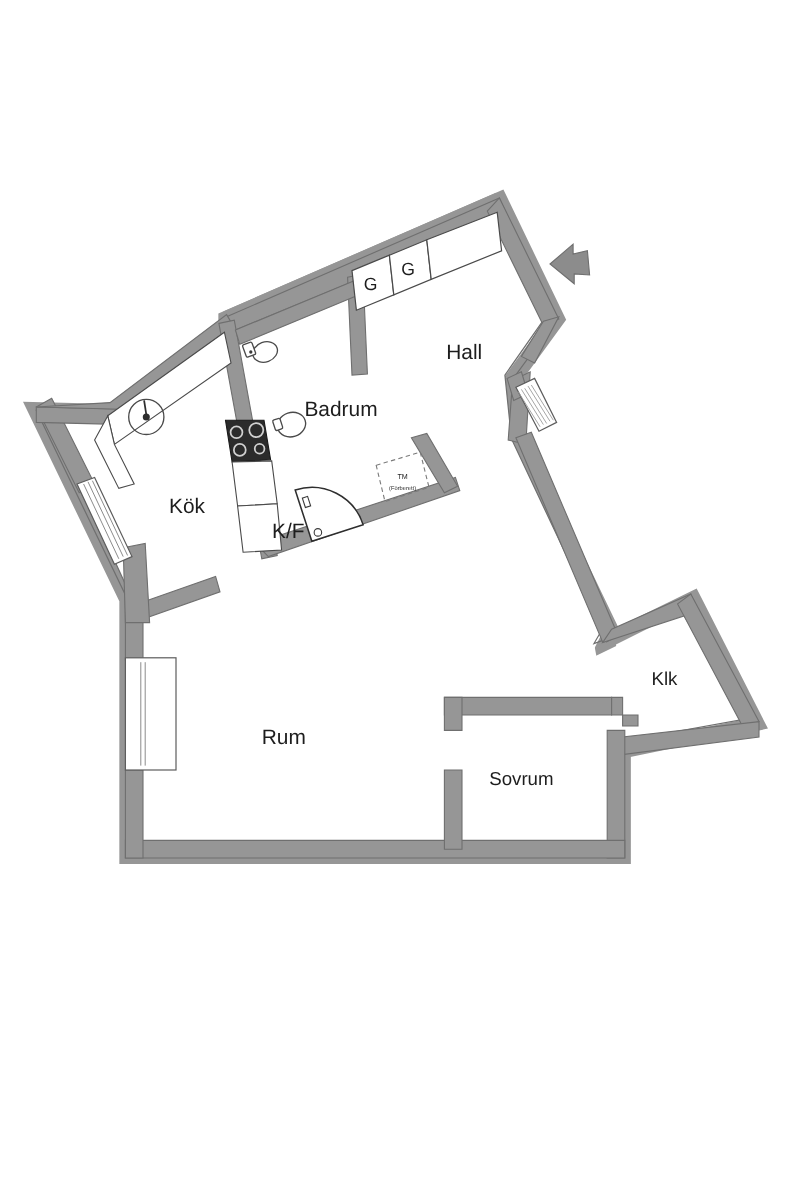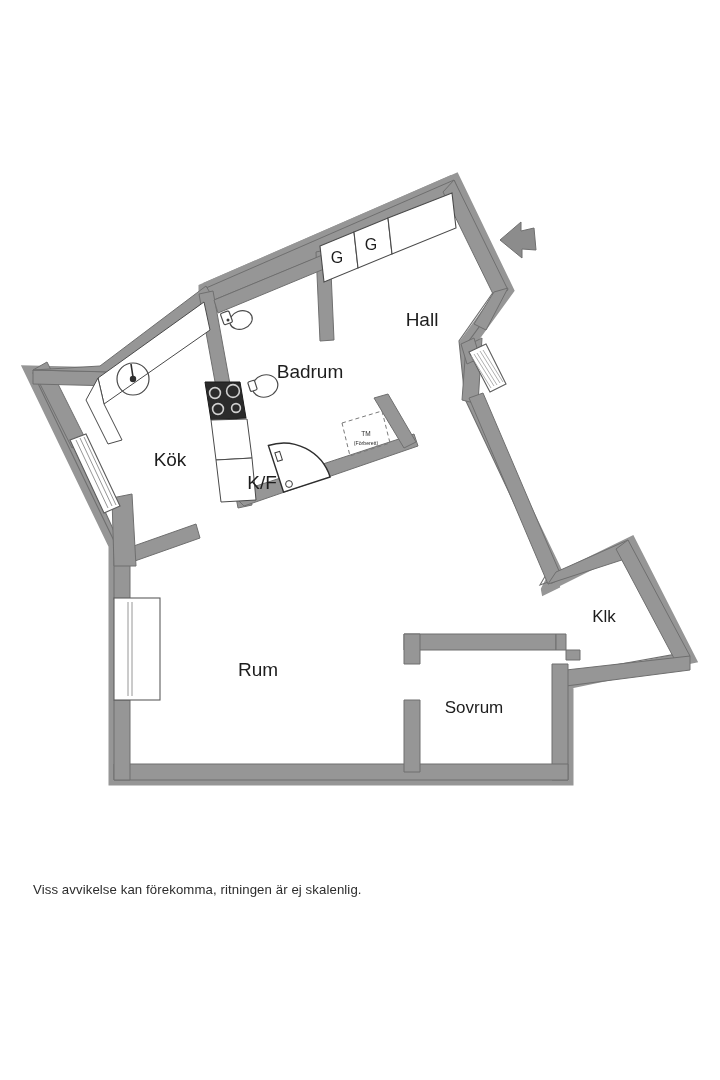--- a/index.html
+++ b/index.html
@@ -300,15 +300,14 @@
       <text class="closet-label" x="371" y="246">G</text>
     </g>
 
     <g>
       <text class="tm-label" x="366" y="434">TM</text>
       <text class="tm-label tiny" x="366" y="444">(Förberett)</text>
     </g>
 
   </svg>
 
-  <div id="disclaimer-text">Viss avvikelse kan förekomma, ritningen är ej skalenlig.</div>
 
 </div>
 
 </body></html>

